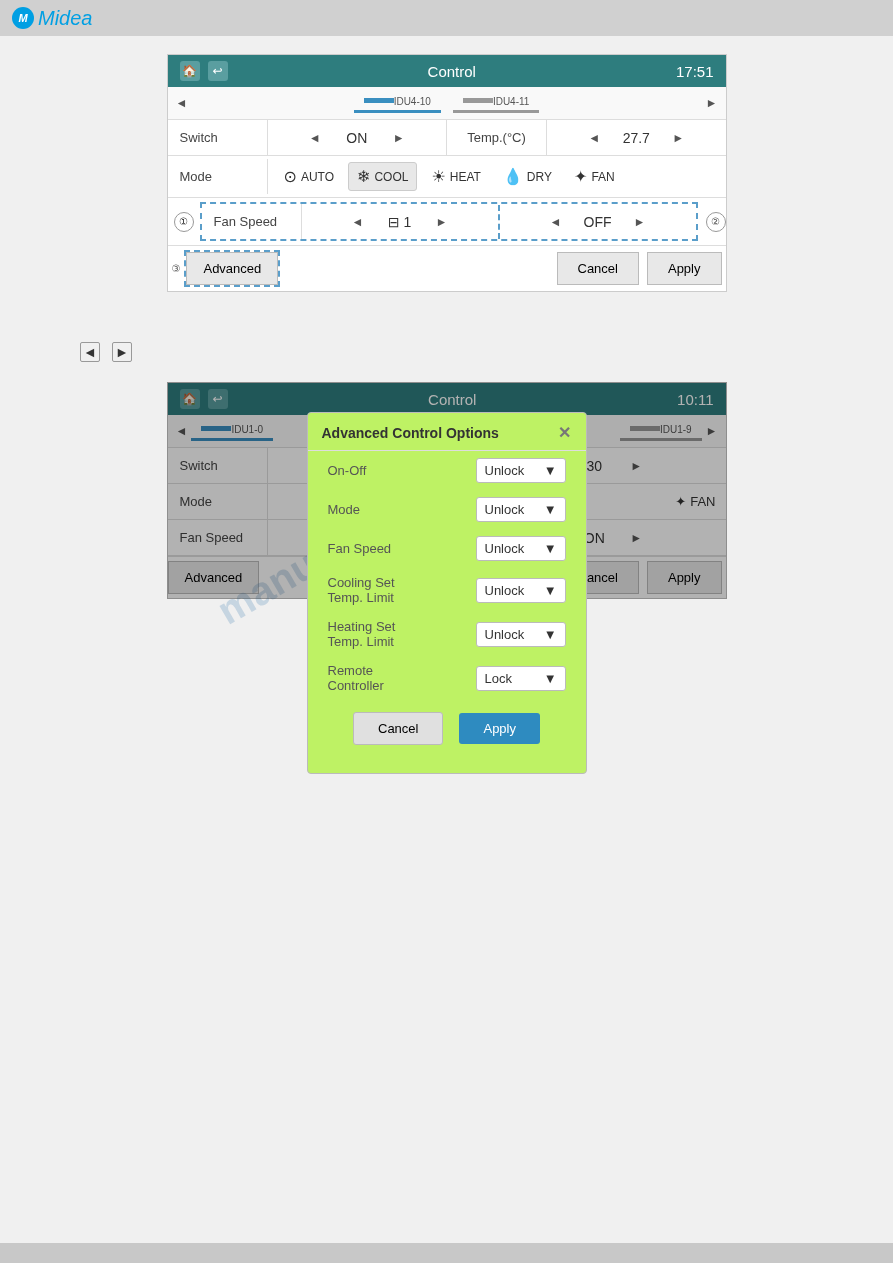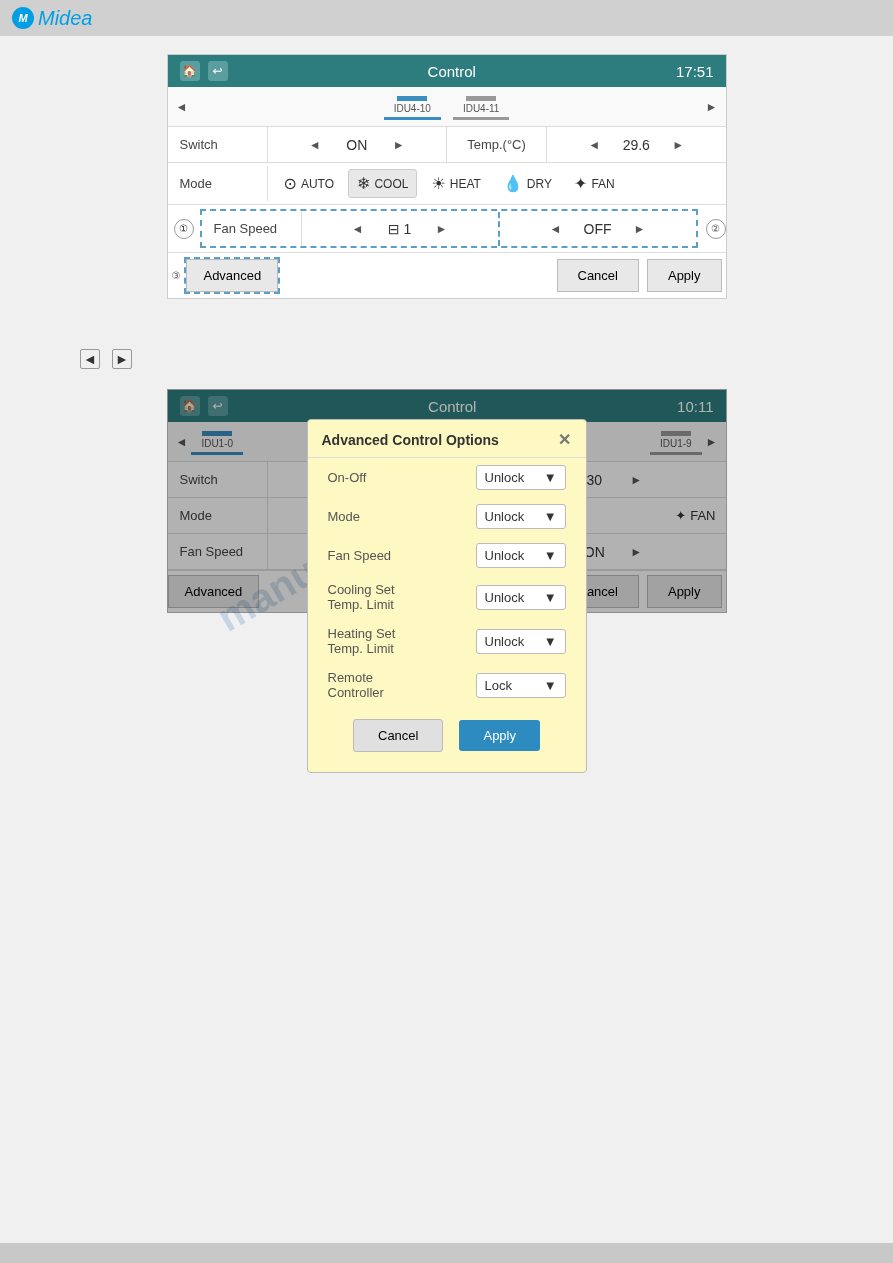--- a/index.html
+++ b/index.html
@@ -76,21 +76,21 @@
     
     .unit-tabs-row {
       display: flex;
       align-items: center;
       justify-content: space-between;
       padding: 6px 8px;
       border-bottom: 1px solid #ddd;
       background: #f9f9f9;
     }
     .unit-tab {
-      display: flex; flex-direction: column; align-items: center;
+      display: flex; flex-direction: row; align-items: center;
       padding: 3px 10px;
       border-bottom: 3px solid #3a8fc0;
       margin: 0 4px;
     }
     .unit-tab-bar {
       width: 30px; height: 5px;
       background: #3a8fc0;
       margin-bottom: 2px;
     }
     .unit-tab-bar-gray {
@@ -224,25 +224,25 @@
     
     .modal-overlay {
       position: absolute;
       top: 0; left: 0; right: 0; bottom: 0;
       background: rgba(0,0,0,0.3);
       display: flex; align-items: flex-start; justify-content: center;
       padding-top: 30px;
       z-index: 10;
     }
     .modal-box {
-      background: #fef9c3;
+      background: #bef264;
       border: 1px solid #bbb;
       border-radius: 4px;
       width: 280px;
-      padding-bottom: 16px;
+      padding-bottom: 24px;
     }
     .modal-header {
       display: flex; align-items: center; justify-content: space-between;
       padding: 10px 14px 8px;
       border-bottom: 1px solid #ddd;
       font-size: 14px; font-weight: bold; color: #333;
     }
     .modal-close {
       font-size: 16px; cursor: pointer; color: #777;
     }
@@ -358,21 +358,21 @@
         <div class="control-label">Switch</div>
         <div class="control-value-group">
           <span class="ctrl-btn">◄</span>
           <span class="ctrl-value">ON</span>
           <span class="ctrl-btn">►</span>
         </div>
         <div class="divider-vert"></div>
         <div class="control-label" style="text-align:center;">Temp.(°C)</div>
         <div class="control-value-group">
           <span class="ctrl-btn">◄</span>
-          <span class="ctrl-value">29.6</span>
+          <span class="ctrl-value">27.7</span>
           <span class="ctrl-btn">►</span>
         </div>
       </div>
 
       <div class="mode-row">
         <div class="control-label">Mode</div>
         <div class="mode-options">
           <div class="mode-option">
             <span class="mode-icon">⊙</span>
             <span>AUTO</span>

